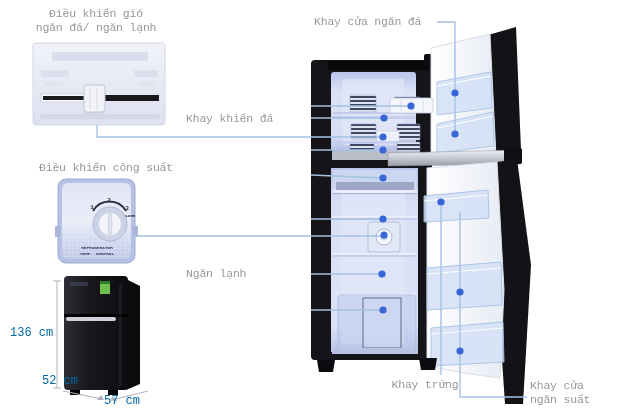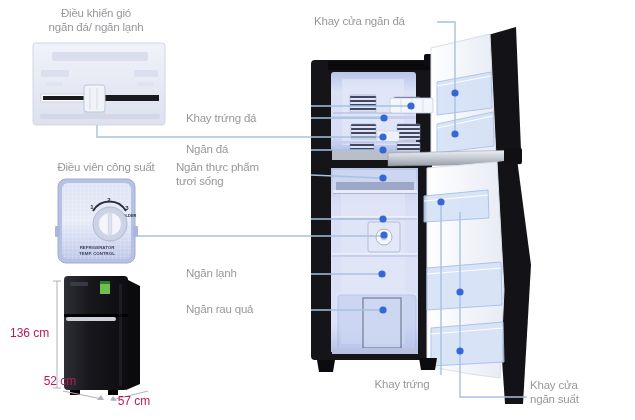--- a/index.html
+++ b/index.html
@@ -1,21 +1,21 @@
 <!DOCTYPE html>
 <html><head>
 <meta charset="utf-8">
 <style>
   html,body{margin:0;padding:0;background:#fff;}
   #canvas{position:relative;width:635px;height:420px;background:#fff;overflow:hidden;
-          font-family:Liberation Sans, sans-serif;}
+          font-family:Liberation Mono, monospace;}
   #art{position:absolute;left:0;top:0;}
   .label{position:absolute;color:#97989c;font-size:11.5px;line-height:1.18;
          letter-spacing:-0.2px;white-space:pre-line;}
-  .dim{font-size:12px;color:#be185d;letter-spacing:0;}
+  .dim{font-size:12px;color:#0369a1;letter-spacing:0;}
   .ar{text-align:left;}
   .ac{text-align:center;}
 </style>
 </head>
 <body>
 
 <div id="canvas">
 
 <svg id="art" width="635" height="420" viewBox="0 0 635 420">
   <defs>
@@ -229,30 +229,26 @@
     <circle cx="382" cy="274" r="3.6"></circle>
     <circle cx="383" cy="310" r="3.6"></circle>
     <circle cx="441" cy="202" r="3.6"></circle>
     <circle cx="460" cy="292" r="3.6"></circle>
     <circle cx="460" cy="351" r="3.6"></circle>
   </g>
 </svg>
 
 <div class="label ac" style="left:16px;top:7px;width:160px;">Điều khiển gió
 ngăn đá/ ngăn lạnh</div>
-<div class="label ac" style="left:25px;top:161px;width:162px;">Điều viên công suất</div>
+<div class="label ac" style="left:25px;top:161px;width:162px;">Điều khiển công suất</div>
 
 <div class="label ar" style="right:201px;top:15px;width:120px;">Khay cửa ngăn đá</div>
-<div class="label ar" style="right:329px;top:112px;width:120px;">Khay trứng đá</div>
-<div class="label ar" style="right:329px;top:143px;width:120px;">Ngăn đá</div>
-<div class="label ar" style="right:329px;top:161px;width:130px;">Ngăn thực phẩm
-tươi sống</div>
+<div class="label ar" style="right:329px;top:112px;width:120px;">Khay khiển đá</div>
 <div class="label ar" style="right:329px;top:267px;width:120px;">Ngăn lạnh</div>
-<div class="label ar" style="right:329px;top:303px;width:120px;">Ngăn rau quả</div>
-<div class="label ac" style="left:368px;top:378px;width:68px;">Khay trứng</div>
+<div class="label ac" style="left:391px;top:378px;width:68px;">Khay trứng</div>
 <div class="label" style="left:530px;top:379px;width:70px;">Khay cửa
 ngăn suất</div>
 
 <div class="label dim ar" style="left:10px;top:326px;width:44px;">136 cm</div>
 <div class="label dim ac" style="left:38px;top:374px;width:44px;">52 cm</div>
-<div class="label dim ac" style="left:112px;top:394px;width:44px;">57 cm</div>
+<div class="label dim ac" style="left:100px;top:394px;width:44px;">57 cm</div>
 
 </div>
 
 </body></html>

